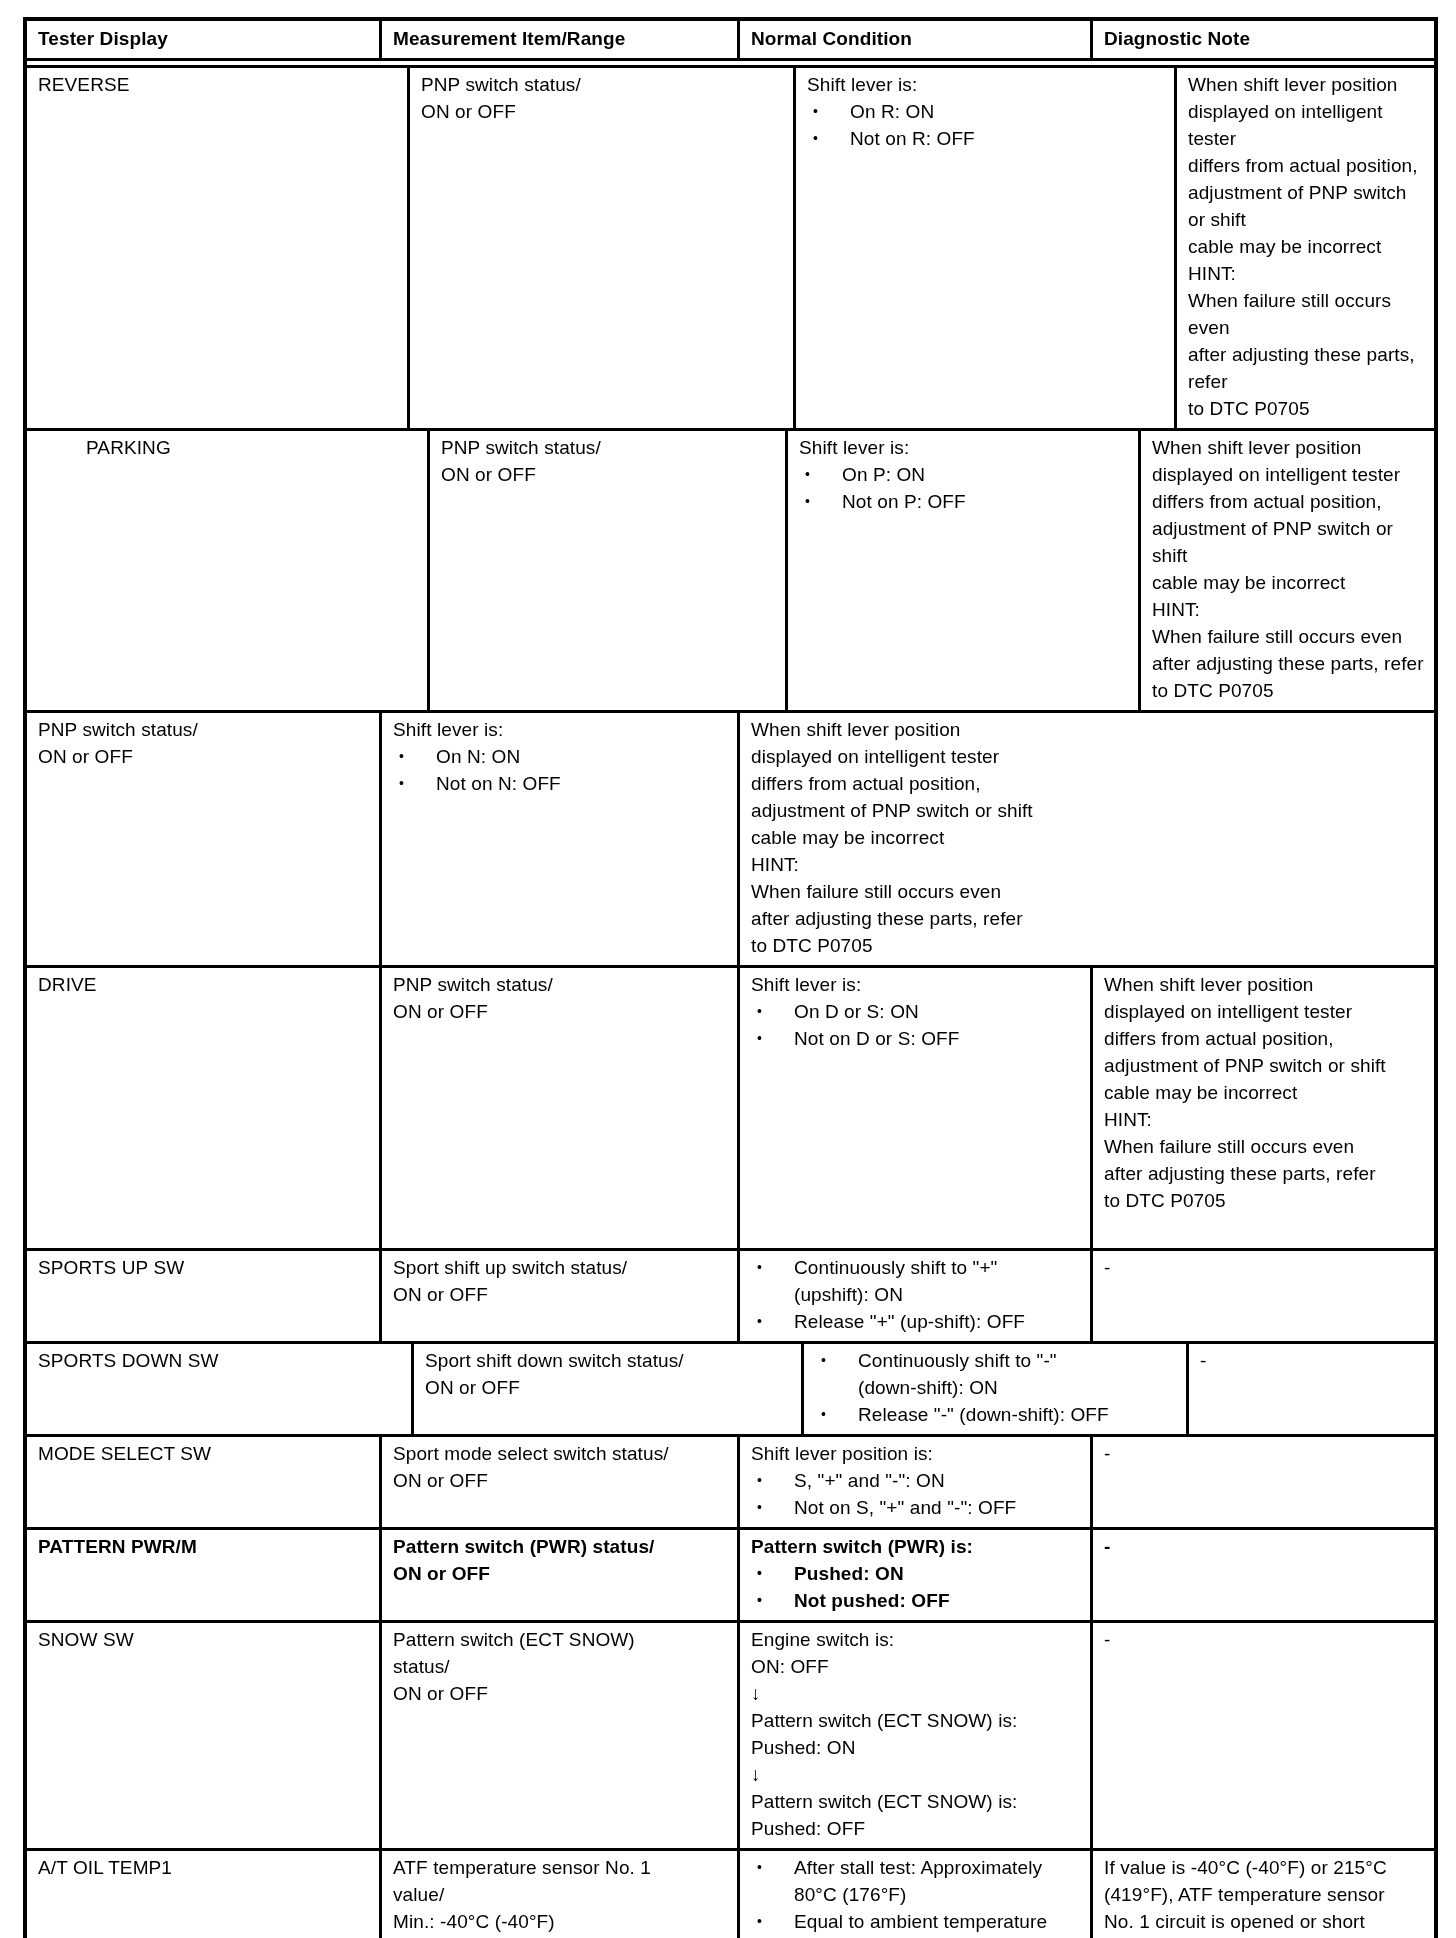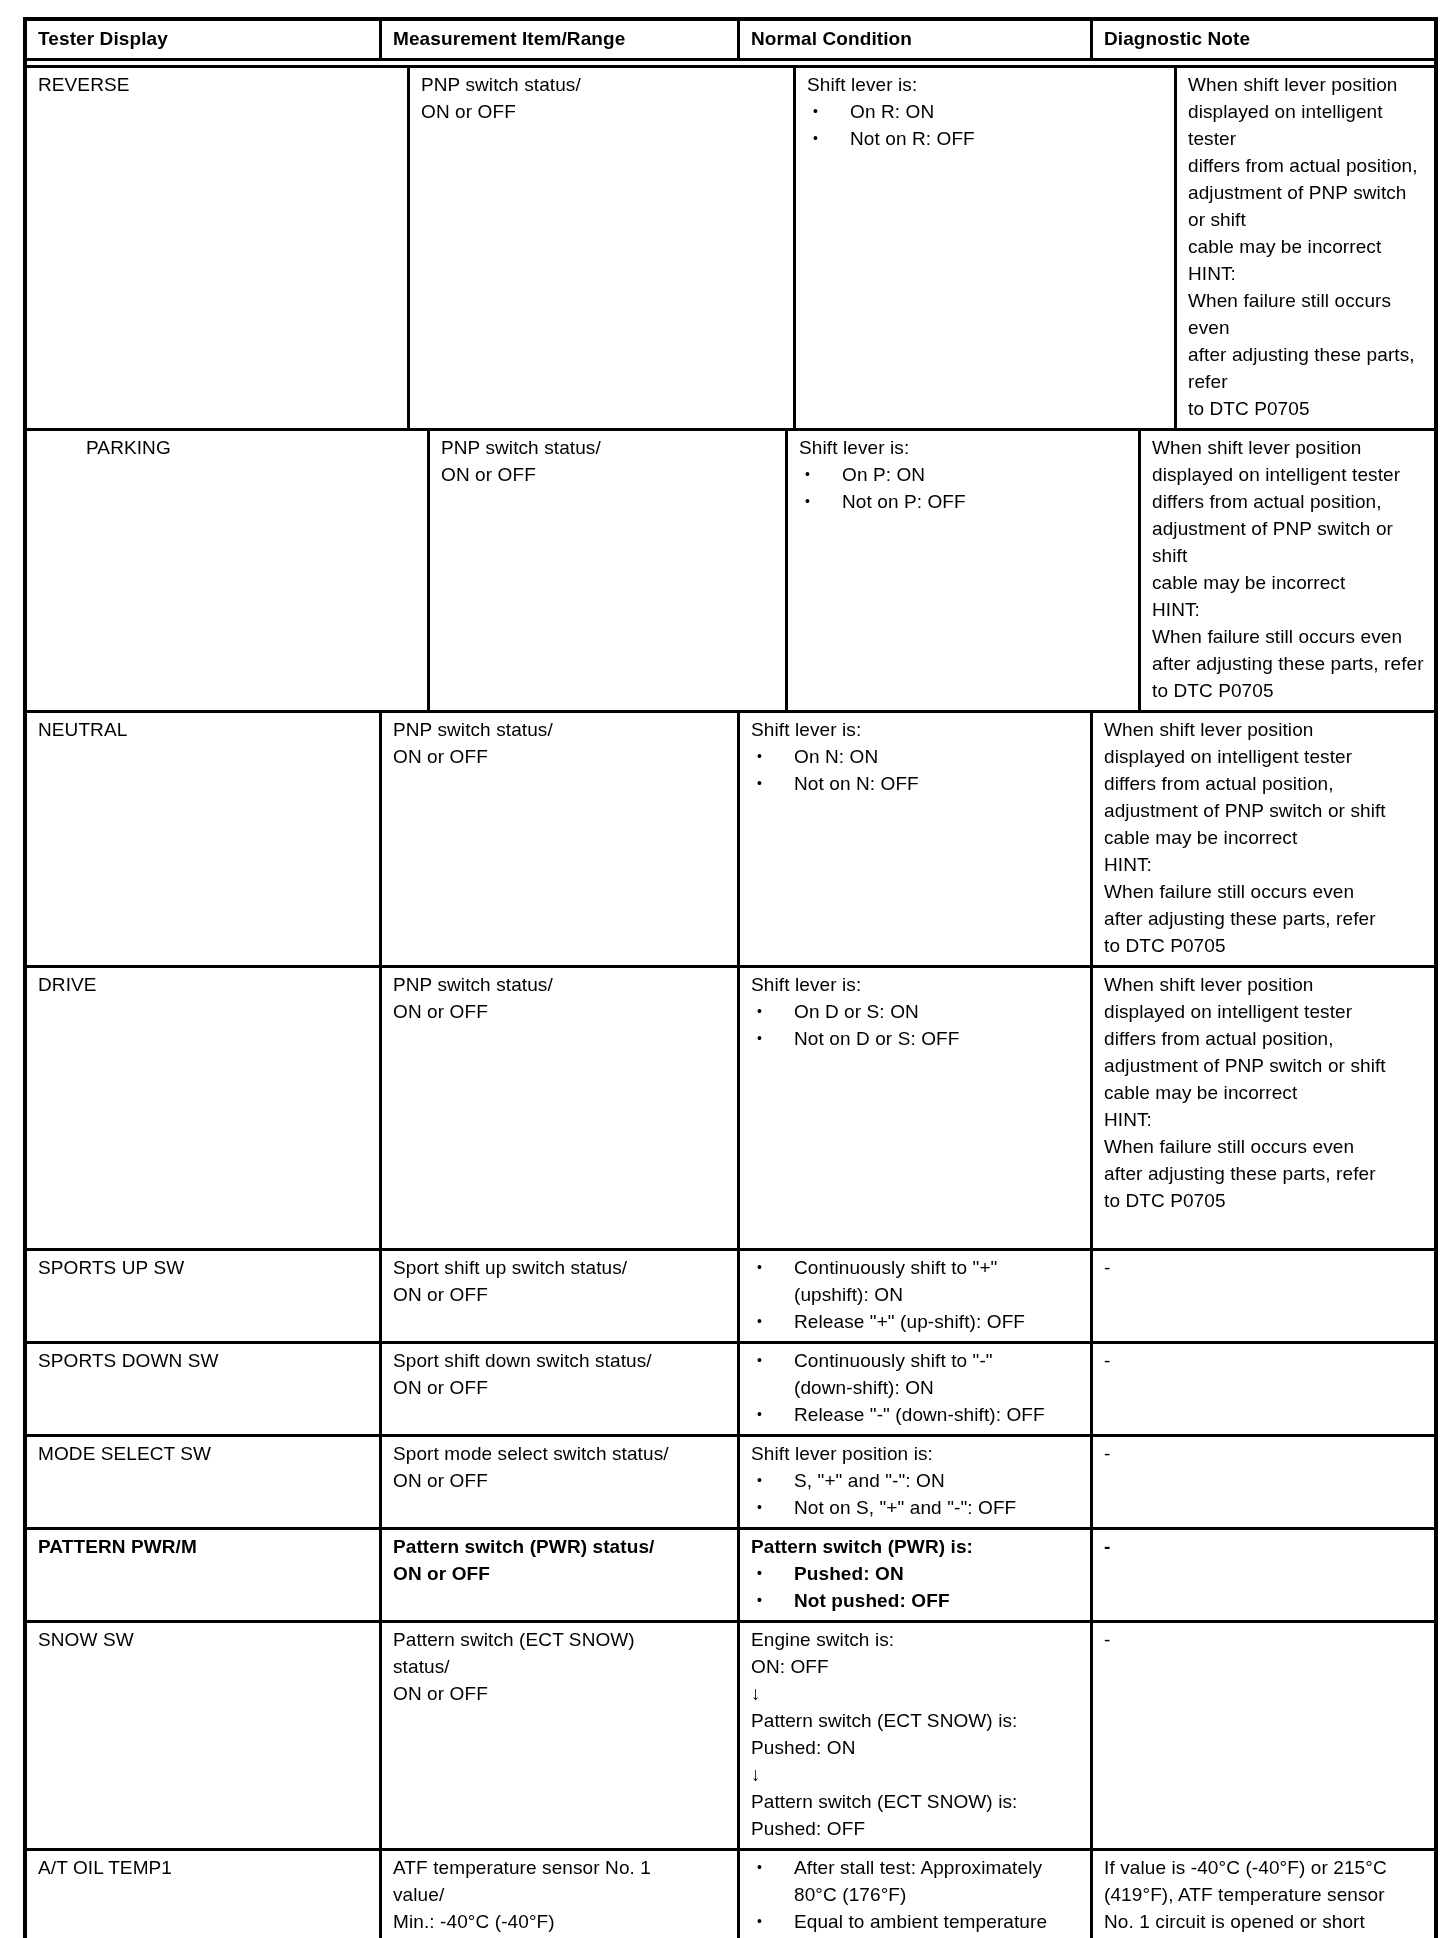--- a/index.html
+++ b/index.html
@@ -50,21 +50,21 @@
   .header-gap { height: 4px; background: #ffffff; }
 
   .tbody .tr { border-top: 3px solid #000000; }
 
   
   .tbody .tr:nth-child(1)  { min-height: 255px; gap: 28px; }
   .tbody .tr:nth-child(2)  { min-height: 255px; padding-left: 48px; }
   .tbody .tr:nth-child(3)  { min-height: 255px; }
   .tbody .tr:nth-child(4)  { min-height: 283px; }
   .tbody .tr:nth-child(5)  { min-height: 92px; }
-  .tbody .tr:nth-child(6)  { min-height: 92px; }
+  .tbody .tr:nth-child(6)  { min-height: 92px; gap: 32px; }
   .tbody .tr:nth-child(7)  { min-height: 92px; }
   .tbody .tr:nth-child(8)  { min-height: 87px; font-weight: bold; }
   .tbody .tr:nth-child(9)  { min-height: 224px; }
   .tbody .tr:nth-child(10) { min-height: 106px; }
   .tbody .tr:nth-child(11) { min-height: 87px; }
 
   .tx-block { white-space: pre-line; }
   .li { display: flex; align-items: flex-start; }
   .li .dot {
     flex: 0 0 37px;
@@ -139,21 +139,20 @@
 differs from actual position,
 adjustment of PNP switch or shift
 cable may be incorrect
 HINT:
 When failure still occurs even
 after adjusting these parts, refer
 to DTC P0705</div>
           </div>
         </div>
         <div class="tr">
-          <div class="td">NEUTRAL</div>
           <div class="td">
             <div class="tx-block">PNP switch status/
 ON or OFF</div>
           </div>
           <div class="td">
             <div class="tx-block">Shift lever is:</div>
             <div class="li">
               <div class="dot">•</div>
               <div class="tx">On N: ON</div>
             </div>

